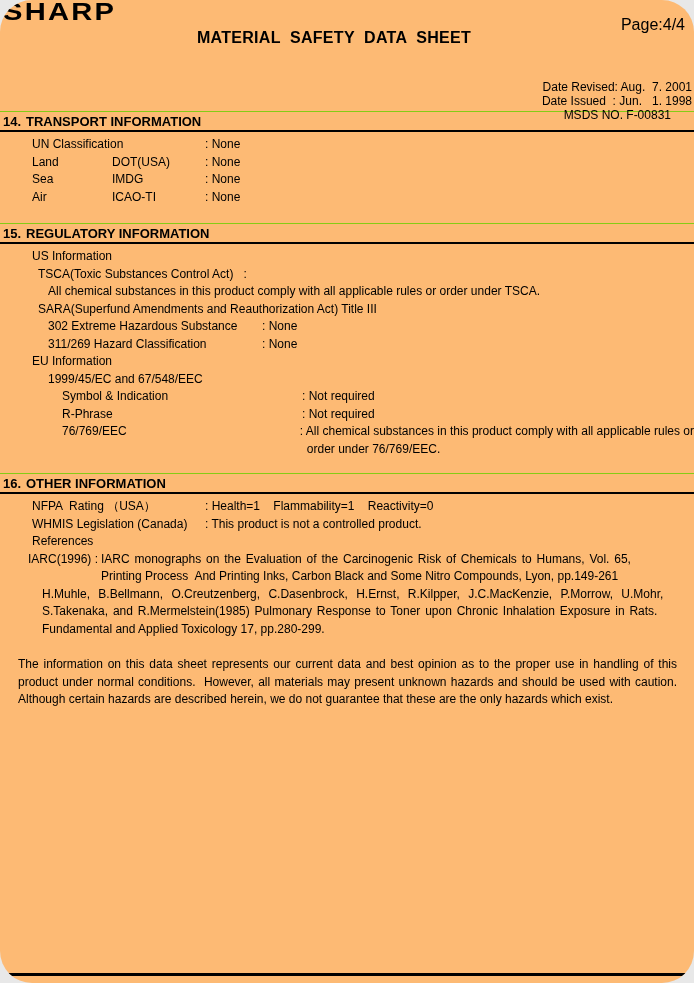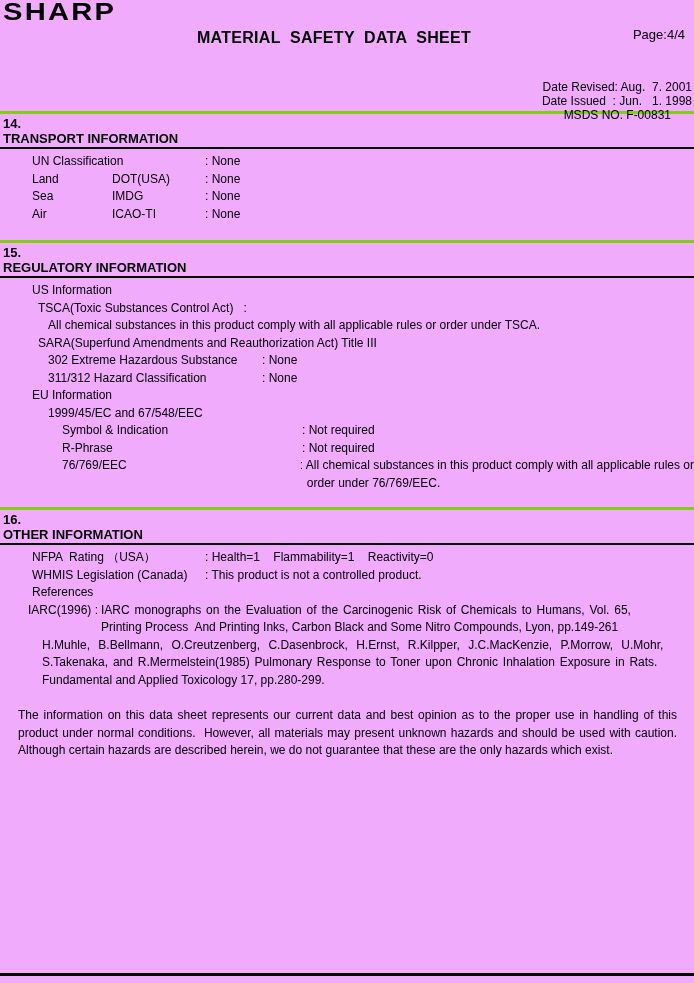--- a/index.html
+++ b/index.html
@@ -1,52 +1,53 @@
 <!DOCTYPE html>
 <html lang="en"><head>
 <meta charset="utf-8">
 <style>
   html,body { margin:0; padding:0; background:#e8e8e8; }
   .page {
     position:relative;
     width:694px; height:983px;
     margin:0 auto;
-    background:#f0abfc;
+    background:#fdba74;
     color:#000;
     font-family:"Liberation Sans","DejaVu Sans",sans-serif;
     font-size:12px;
     overflow:hidden;
+    border-radius:32px;
   }
   .t { white-space:pre; }
 
   
   .header { position:relative; height:111px; }
   .logo {
     position:absolute; left:3px; top:-2px;
     font-size:26px; font-weight:900; letter-spacing:2px;
     transform:scaleX(1.12) scaleY(0.92); transform-origin:left top;
   }
   .doc-title {
     position:absolute; left:0; right:26px; top:29px;
     text-align:center; font-weight:bold; font-size:16px; letter-spacing:0.3px;
   }
-  .page-num { position:absolute; right:9px; top:27px; font-size:13px; }
+  .page-num { position:absolute; right:9px; top:16px; font-size:16px; }
   .dates {
     position:absolute; right:2px; top:80px;
     text-align:right; line-height:14px; font-size:12px;
   }
   .msds-no { padding-right:21px; }
 
   
   .sec-head {
-    border-top:3px solid #84cc16;
+    border-top:1px solid #84cc16;
     border-bottom:2.5px solid #000;
     font-weight:bold; font-size:13px;
     padding:2px 0 1px 3px;
-    display:flex; align-items:baseline;flex-direction:column;
+    display:flex; align-items:baseline;
   }
   .sec-num { width:23px; }
   .sec-body { line-height:17.5px; }
   .body14 { margin:4px 0 17px 0; }
   .body15 { margin:4px 0 15px 0; }
   .body16 { margin:4px 0 0 0; }
 
   
   .row14 { display:flex; padding-left:32px; }
   .row14 .c1 { width:80px; }
@@ -138,21 +139,21 @@
     <div class="sec-body body15">
       <div class="ind1 t">US Information</div>
       <div class="ind2 t">TSCA(Toxic Substances Control Act)   :</div>
       <div class="ind3 t">All chemical substances in this product comply with all applicable rules or order under TSCA.</div>
       <div class="ind2 t">SARA(Superfund Amendments and Reauthorization Act) Title III</div>
       <div class="row-sara">
         <span class="lab t">302 Extreme Hazardous Substance</span>
         <span class="t">: None</span>
       </div>
       <div class="row-sara">
-        <span class="lab t">311/312 Hazard Classification</span>
+        <span class="lab t">311/269 Hazard Classification</span>
         <span class="t">: None</span>
       </div>
       <div class="ind1 t">EU Information</div>
       <div class="ind3 t">1999/45/EC and 67/548/EEC</div>
       <div class="row-eu">
         <span class="lab t">Symbol &amp; Indication</span>
         <span class="t">: Not required</span>
       </div>
       <div class="row-eu">
         <span class="lab t">R-Phrase</span>

